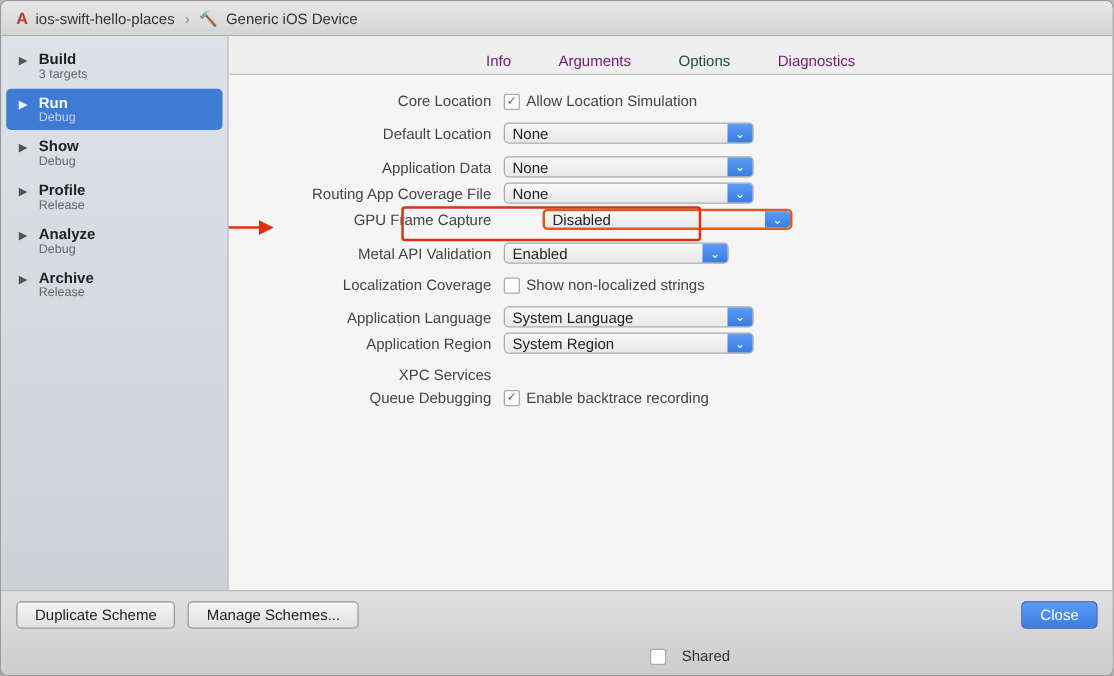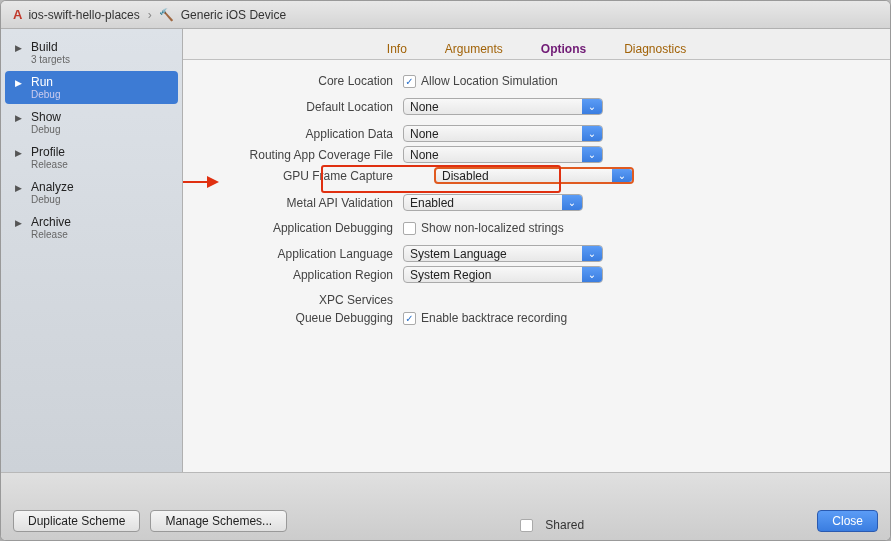--- a/index.html
+++ b/index.html
@@ -82,21 +82,21 @@
     .sidebar-item-arrow {
       margin-top: 3px;
       font-size: 9px;
       color: #555;
       min-width: 10px;
     }
     .sidebar-item.active .sidebar-item-arrow { color: white; }
 
     .item-text .item-title {
       font-size: 12px;
-      font-weight: 400;
+      font-weight: 700;
       color: #222;
     }
     .item-text .item-subtitle {
       font-size: 10px;
       color: #666;
     }
     .sidebar-item.active .item-text .item-subtitle { color: #cce; }
 
     
     .right-panel {
@@ -113,31 +113,31 @@
       align-items: center;
       justify-content: center;
       gap: 0;
       padding: 8px 0 0 0;
       border-bottom: 1px solid #c0c0c0;
       background: #efefef;
     }
     .tab {
       padding: 4px 18px;
       font-size: 12px;
-      color: #a16207;
+      color: #701a75;
       cursor: pointer;
       border: 1px solid transparent;
       border-bottom: none;
       border-radius: 4px 4px 0 0;
       background: transparent;
       margin-bottom: -1px;
     }
     .tab.active {
-      color: #701a75;
-      font-weight: 700;
+      color: #14532d;
+      font-weight: 400;
       text-align: center;
     }
 
     
     .form-area {
       flex: 1;
       overflow-y: auto;
       padding: 14px 20px;
     }
 
@@ -222,21 +222,21 @@
     }
 
     .inline-label {
       font-size: 12px;
       color: #444;
     }
 
     
     .bottom-bar {
       display: flex;
-      align-items: flex-end;
+      align-items: flex-start;
       padding: 8px 12px;
       border-top: 1px solid #b8b8b8;
       background: linear-gradient(to bottom, #e0e0e0, #cccccc);
       gap: 10px;
     }
     .btn {
       padding: 3px 14px;
       border-radius: 4px;
       font-size: 12px;
       cursor: pointer;
@@ -434,21 +434,21 @@
           <div class="form-control-area">
             <div class="select-box" style="position:relative; width:160px;">
               <span>Enabled</span>
               <span class="select-box-arrow">⌄</span>
             </div>
           </div>
         </div>
 
 
         <div class="form-row">
-          <div class="form-label">Application Debugging</div>
+          <div class="form-label">Localization Coverage</div>
           <div class="form-control-area">
             <div class="checkbox-row">
               <div class="cb"></div>
               <span class="inline-label">Show non-localized strings</span>
             </div>
           </div>
         </div>
 
         <div class="form-row section-gap">
           <div class="form-label">Application Language</div>

